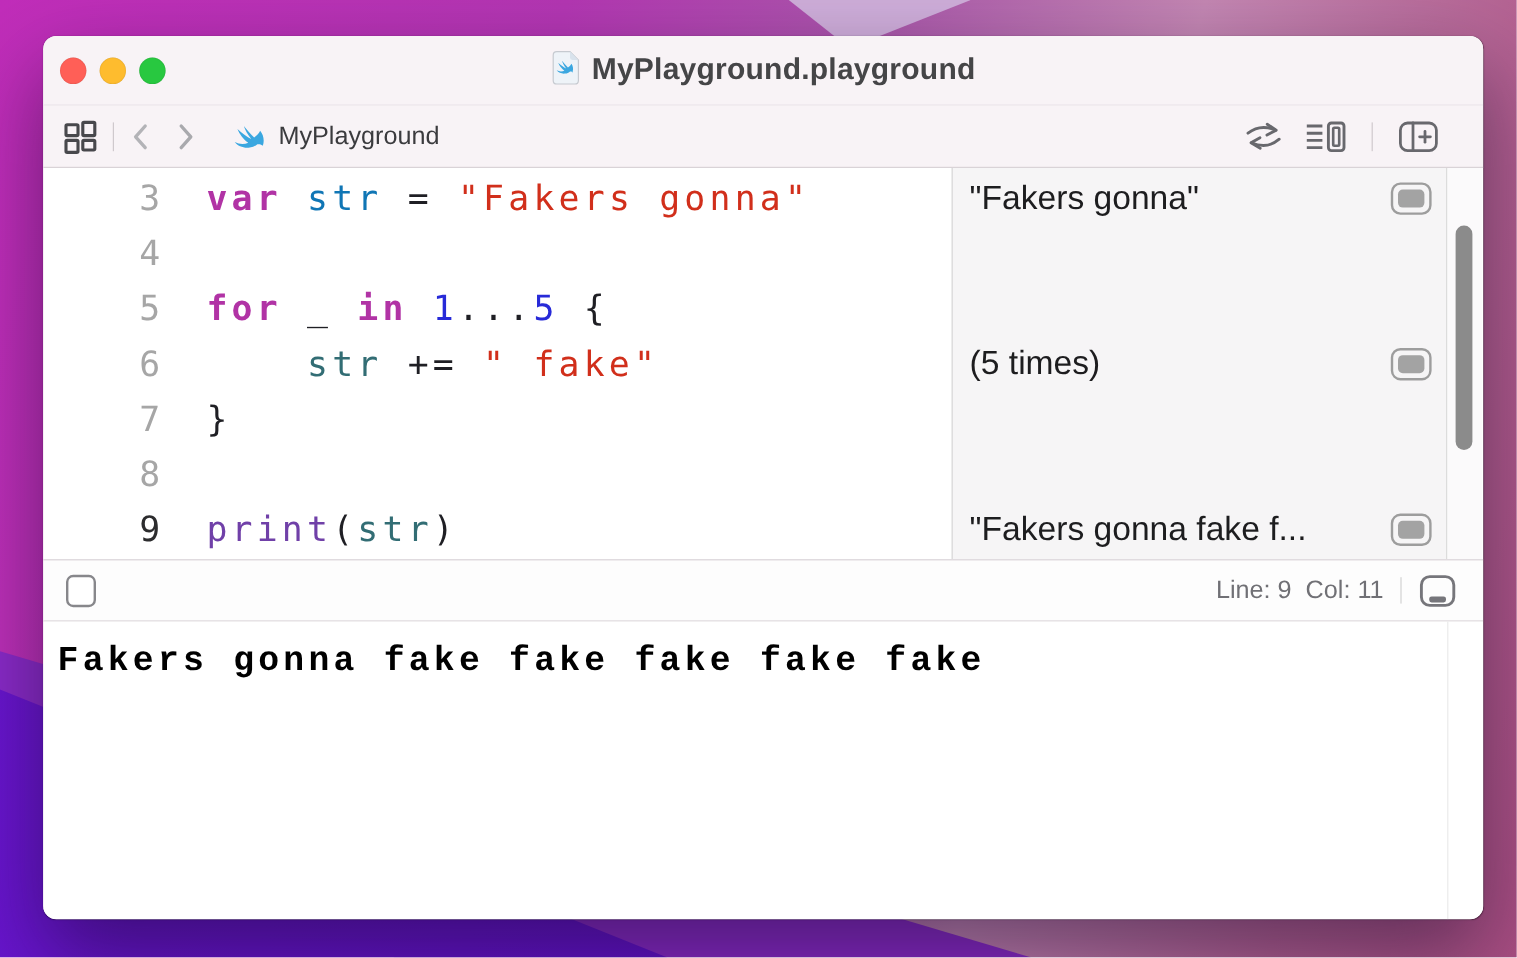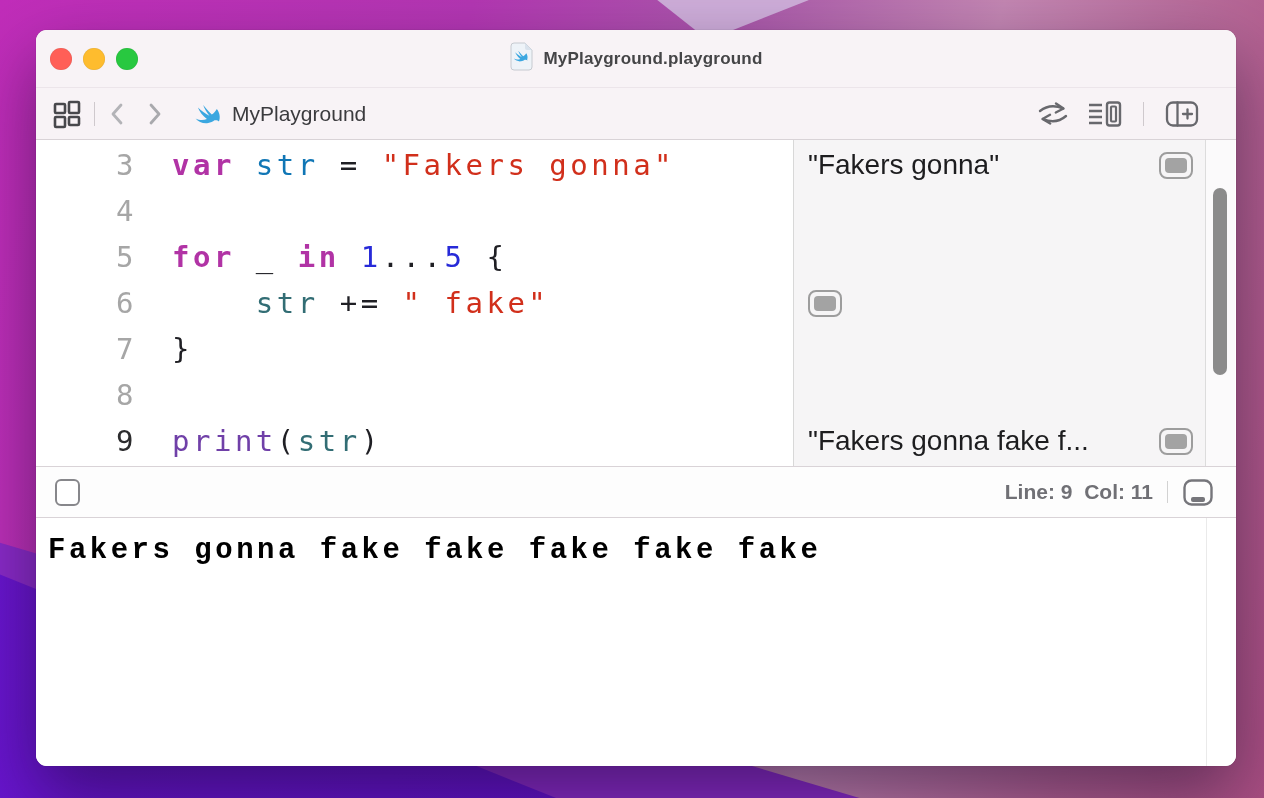--- a/index.html
+++ b/index.html
@@ -20,21 +20,21 @@
   .window { position:absolute; left:36px; top:30px; width:1200px; height:736px;
     border-radius:11px; overflow:hidden; background:#fff;
     box-shadow:0 30px 70px rgba(20,5,40,.5), 0 0 1px rgba(0,0,0,.4); }
 
   .titlebar { height:58px; background:#f8f3f6; border-bottom:1px solid #ece5ea;
     display:flex; align-items:center; position:relative; }
   .traffic { position:absolute; left:14px; top:0; height:100%; display:flex; align-items:center; gap:11px; }
   .tl { width:22px; height:22px; border-radius:50%; box-shadow:inset 0 0 1px rgba(0,0,0,.25); }
   .tl-red{background:var(--ui-trafficRed);} .tl-yellow{background:var(--ui-trafficYellow);} .tl-green{background:var(--ui-trafficGreen);}
   .title-group { margin:0 auto; display:flex; align-items:center; gap:10px; }
-  .window-title { font-size:17px; font-weight:700; color:#454547; letter-spacing:.2px; }
+  .window-title { font-size:25px; font-weight:700; color:#454547; letter-spacing:.2px; }
 
   .toolbar { height:52px; background:#f8f3f6; border-bottom:1px solid #d9d3d7;
     display:flex; align-items:center; padding:0 36px 0 16px; }
   .tb-sep { width:1px; height:24px; background:#cfc9cd; margin:0 12px; }
   .tb-btn { display:flex; align-items:center; justify-content:center; background:none; border:none; padding:0; cursor:default; }
   .jump-label { font-size:21px; color:#3b3b3e; margin-left:9px; }
   .tb-spacer { flex:1; }
   .tb-right { display:flex; align-items:center; gap:16px; }
 
   .content { position:absolute; top:110px; left:0; width:1200px; height:326px; display:flex; }
@@ -56,21 +56,21 @@
     display:flex; align-items:center; justify-content:center; background:transparent; }
   .res-btn-inner { width:22px; height:15px; background:#a3a3a3; border-radius:4px; }
 
   .scroll-strip { width:30px; background:#fbfafb; border-left:1px solid #dcdcdc; position:relative; }
   .scroll-thumb { position:absolute; left:7px; top:48px; width:14px; height:187px; background:#8b8b8b; border-radius:7px; }
 
   .statusbar { position:absolute; top:436px; left:0; width:1200px; height:52px; background:#fdfdfd;
     border-top:1px solid #d9d3d7; border-bottom:1px solid #d9d3d7; display:flex; align-items:center; }
   .stop-btn { margin-left:19px; width:25px; height:27px; border:2.5px solid #87878b; border-radius:6px; background:#fff; }
   .sb-right { margin-left:auto; display:flex; align-items:center; margin-right:22px; gap:14px; }
-  .line-col { font-size:21px; font-weight:700; color:#707075; white-space:pre; }
+  .line-col { font-size:21px; font-weight:400; color:#707075; white-space:pre; }
   .sb-sep { width:1px; height:22px; background:#d2d2d2; }
 
   .console { position:absolute; top:488px; left:0; width:1200px; height:248px; background:#fff; }
   .console-text { padding:15px 0 0 12px; font-family:Liberation Mono, monospace; font-weight:700;
     font-size:29px; line-height:36px; letter-spacing:3.5px; color:#000; white-space:pre; }
   .console-divider { position:absolute; top:0; bottom:0; left:1170px; width:1px; background:#eaeaea; }
 </style>
 </head>
 <body>
 
@@ -160,20 +160,21 @@
     <div class="content">
       <div class="code-pane" id="code-lines"><div class="code-row"><span class="ln">3</span><span class="code-text"><span class="tk-kw">var</span><span class="tk-pl"> </span><span class="tk-decl">str</span><span class="tk-pl"> = </span><span class="tk-str">"Fakers gonna"</span></span></div><div class="code-row"><span class="ln">4</span><span class="code-text"></span></div><div class="code-row"><span class="ln">5</span><span class="code-text"><span class="tk-kw">for</span><span class="tk-pl"> _ </span><span class="tk-kw">in</span><span class="tk-pl"> </span><span class="tk-num">1</span><span class="tk-pl">...</span><span class="tk-num">5</span><span class="tk-pl"> {</span></span></div><div class="code-row"><span class="ln">6</span><span class="code-text"><span class="tk-pl">    </span><span class="tk-varu">str</span><span class="tk-pl"> += </span><span class="tk-str">" fake"</span></span></div><div class="code-row"><span class="ln">7</span><span class="code-text"><span class="tk-pl">}</span></span></div><div class="code-row"><span class="ln">8</span><span class="code-text"></span></div><div class="code-row"><span class="ln ln-active">9</span><span class="code-text"><span class="tk-fn">print</span><span class="tk-pl">(</span><span class="tk-varu">str</span><span class="tk-pl">)</span></span></div></div>
       <div class="sidebar" id="results-rows">
           <div class="res-row" style="top: 2px;">
             <span class="res-text">"Fakers gonna"</span>
             <span class="res-btn">
               <span class="res-btn-inner"></span>
             </span>
           </div>
           <div class="res-row" style="top: 140px;">
+            <span class="res-text">(5 times)</span>
             <span class="res-btn">
               <span class="res-btn-inner"></span>
             </span>
           </div>
           <div class="res-row" style="top: 278px;">
             <span class="res-text">"Fakers gonna fake f...</span>
             <span class="res-btn">
               <span class="res-btn-inner"></span>
             </span>
           </div>

